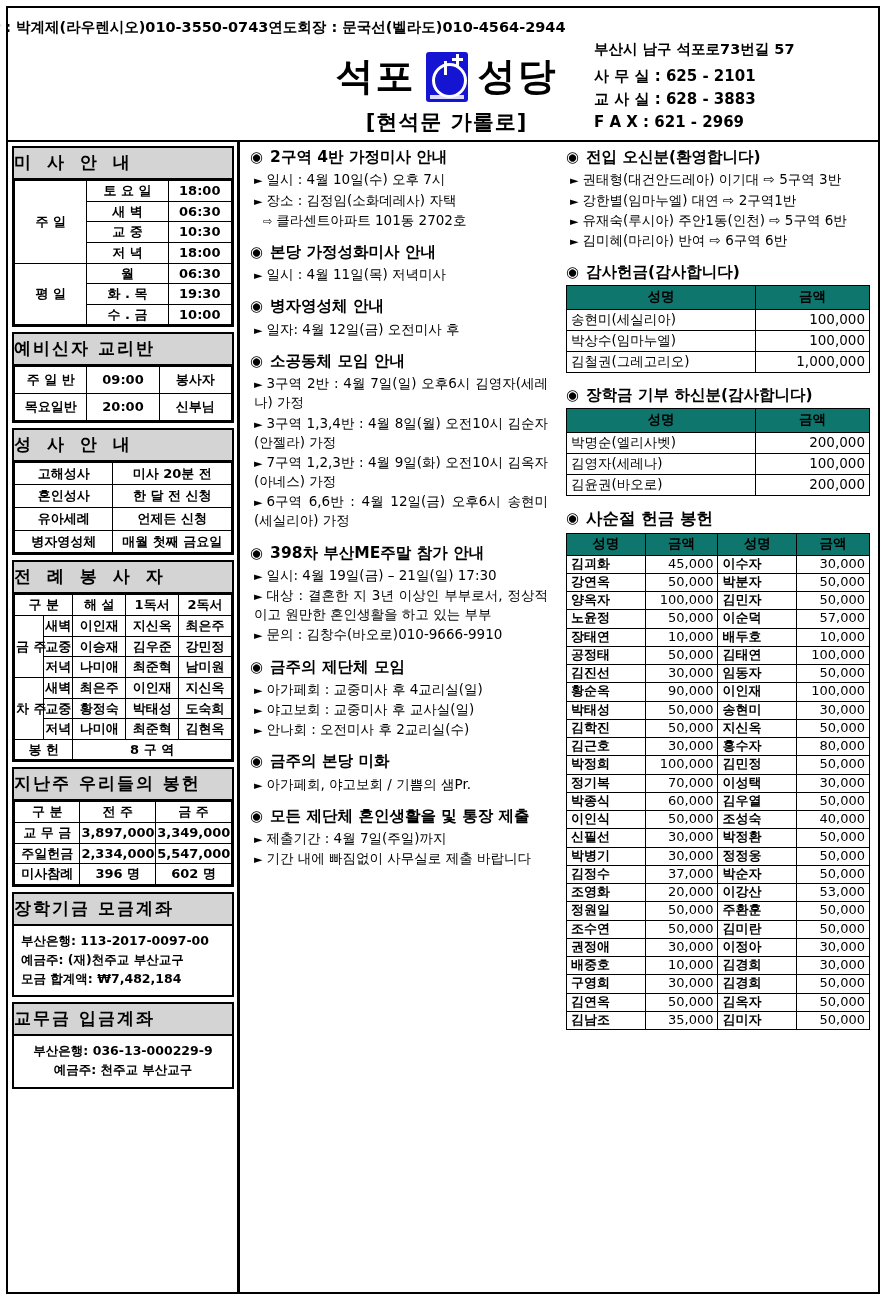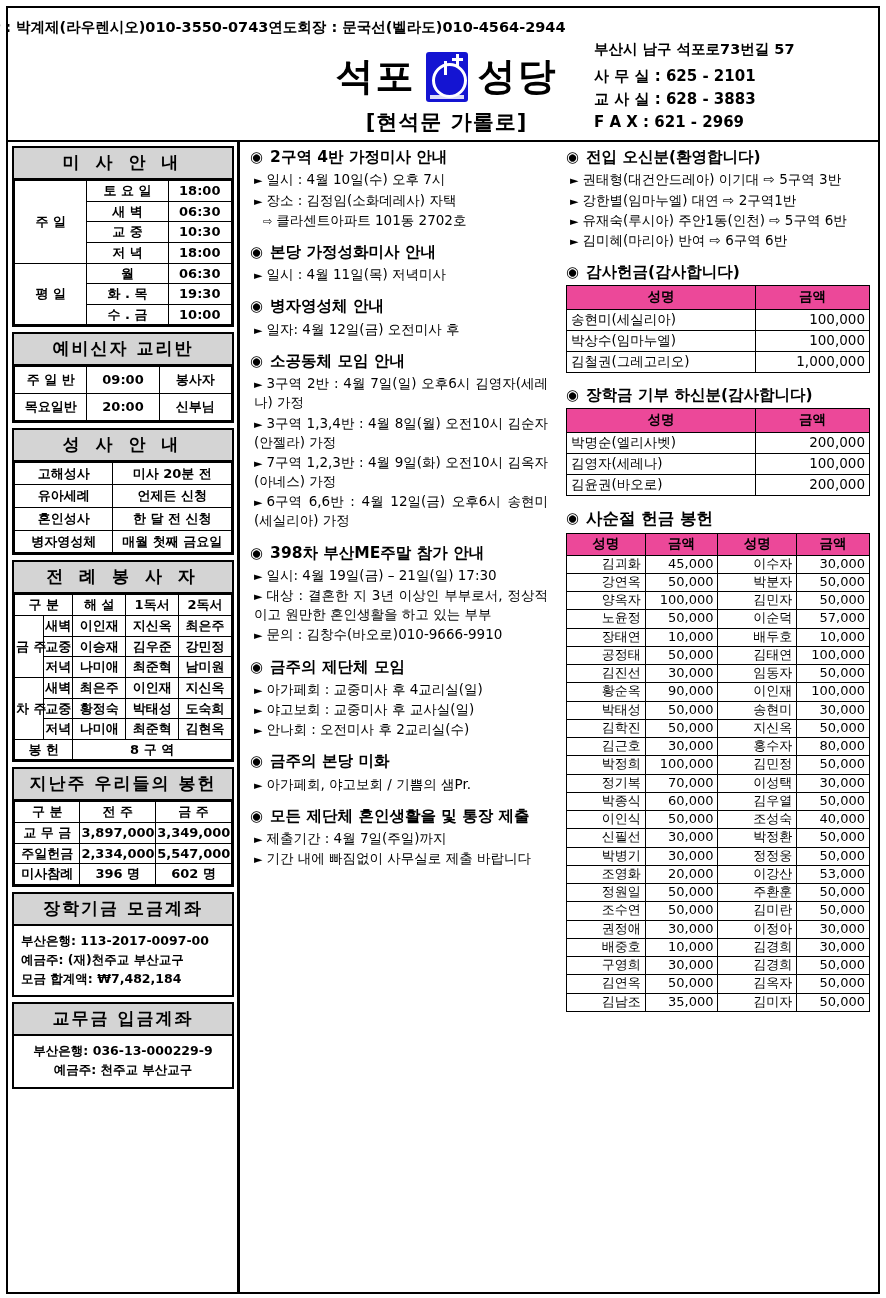--- a/index.html
+++ b/index.html
@@ -97,21 +97,21 @@
   }
   .col-right{
     flex:1 1 auto;
     box-sizing:border-box;
     padding:6px 8px 2px 6px;
   }
   
   .box{border:2px solid #000;margin-bottom:5px;}
   .box-title{
     background:#d4d4d4;border-bottom:2px solid #000;
-    text-align:center;font-weight:700;font-size:17px;
+    text-align:left;font-weight:700;font-size:17px;
     padding:3px 0 4px 0;letter-spacing:2px;
   }
   .box-title.sp1{letter-spacing:5px;}
   table.t{
     width:100%;border-collapse:collapse;table-layout:fixed;
     font-size:13px;
   }
   table.t td{
     border:1px solid #000;
     text-align:center;padding:3px 1px;
@@ -139,30 +139,30 @@
     text-align:justify;
   }
   .art-li .arrow{font-size:11px;padding-right:4px;}
   .art-li.ind{padding-left:9px;}
   
   table.dt{
     width:100%;border-collapse:collapse;table-layout:fixed;
     font-size:13.5px;margin-top:2px;
   }
   table.dt th{
-    background:#ec4899;border:1px solid #000;
+    background:#0f766e;border:1px solid #000;
     font-weight:600;padding:2px 0 3px 0;font-size:13.5px;
   }
   table.dt td{
     border:1px solid #000;padding:1px 4px 2px 4px;
     line-height:1.25;
   }
   td.num{text-align:right;}
   td.nm{text-align:left;}
-  td.nmc{text-align:right;}
+  td.nmc{text-align:left;font-weight:bold;}
   table.dt.lent{font-size:13px;}
   table.dt.lent td{padding:0px 4px 1px 4px;}
   table.dt.lent th{padding:1px 0 2px 0;}
 </style>
 </head>
 <body>
 
 <div class="page">
 
   <div class="header">
@@ -258,26 +258,26 @@
 
       <div class="box">
         <div class="box-title sp1">성 사 안 내</div>
         <table class="t">
           <tbody>
               <tr>
             <td style="width:44%;padding:4px 1px">고해성사</td>
             <td style="padding:4px 1px">미사 20분 전</td>
           </tr>
           <tr>
+            <td style="padding:4px 1px">혼인성사</td>
+            <td style="padding:4px 1px">한 달 전 신청</td>
+          </tr>
+          <tr>
             <td style="padding:4px 1px">유아세례</td>
             <td style="padding:4px 1px">언제든 신청</td>
-          </tr>
-          <tr>
-            <td style="padding:4px 1px">혼인성사</td>
-            <td style="padding:4px 1px">한 달 전 신청</td>
           </tr>
           <tr>
             <td style="padding:1px 1px">병자영성체</td>
             <td style="padding:4px 1px">매월 첫째 금요일</td>
           </tr>
         </tbody>
           </table>
       </div>
 
       <div class="box">
@@ -639,20 +639,26 @@
                 <td class="nmc">박정환</td>
                 <td class="num">50,000</td>
               </tr>
               <tr>
                 <td class="nmc">박병기</td>
                 <td class="num">30,000</td>
                 <td class="nmc">정정웅</td>
                 <td class="num">50,000</td>
               </tr>
               <tr>
+                <td class="nmc">김정수</td>
+                <td class="num">37,000</td>
+                <td class="nmc">박순자</td>
+                <td class="num">50,000</td>
+              </tr>
+              <tr>
                 <td class="nmc">조영화</td>
                 <td class="num">20,000</td>
                 <td class="nmc">이강산</td>
                 <td class="num">53,000</td>
               </tr>
               <tr>
                 <td class="nmc">정원일</td>
                 <td class="num">50,000</td>
                 <td class="nmc">주환훈</td>
                 <td class="num">50,000</td>

